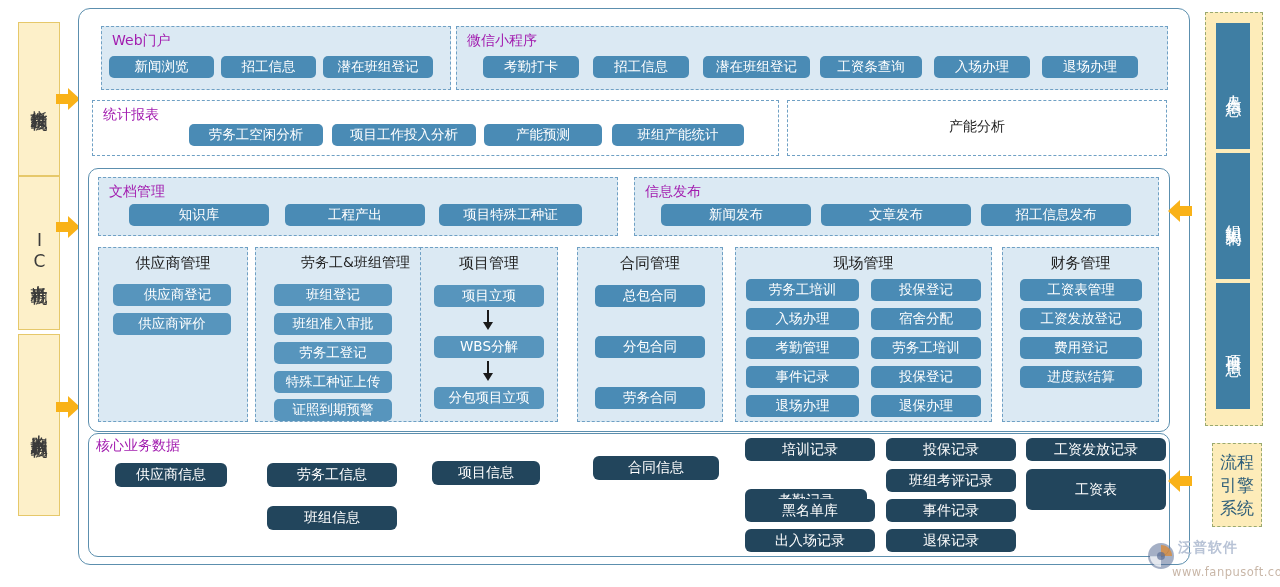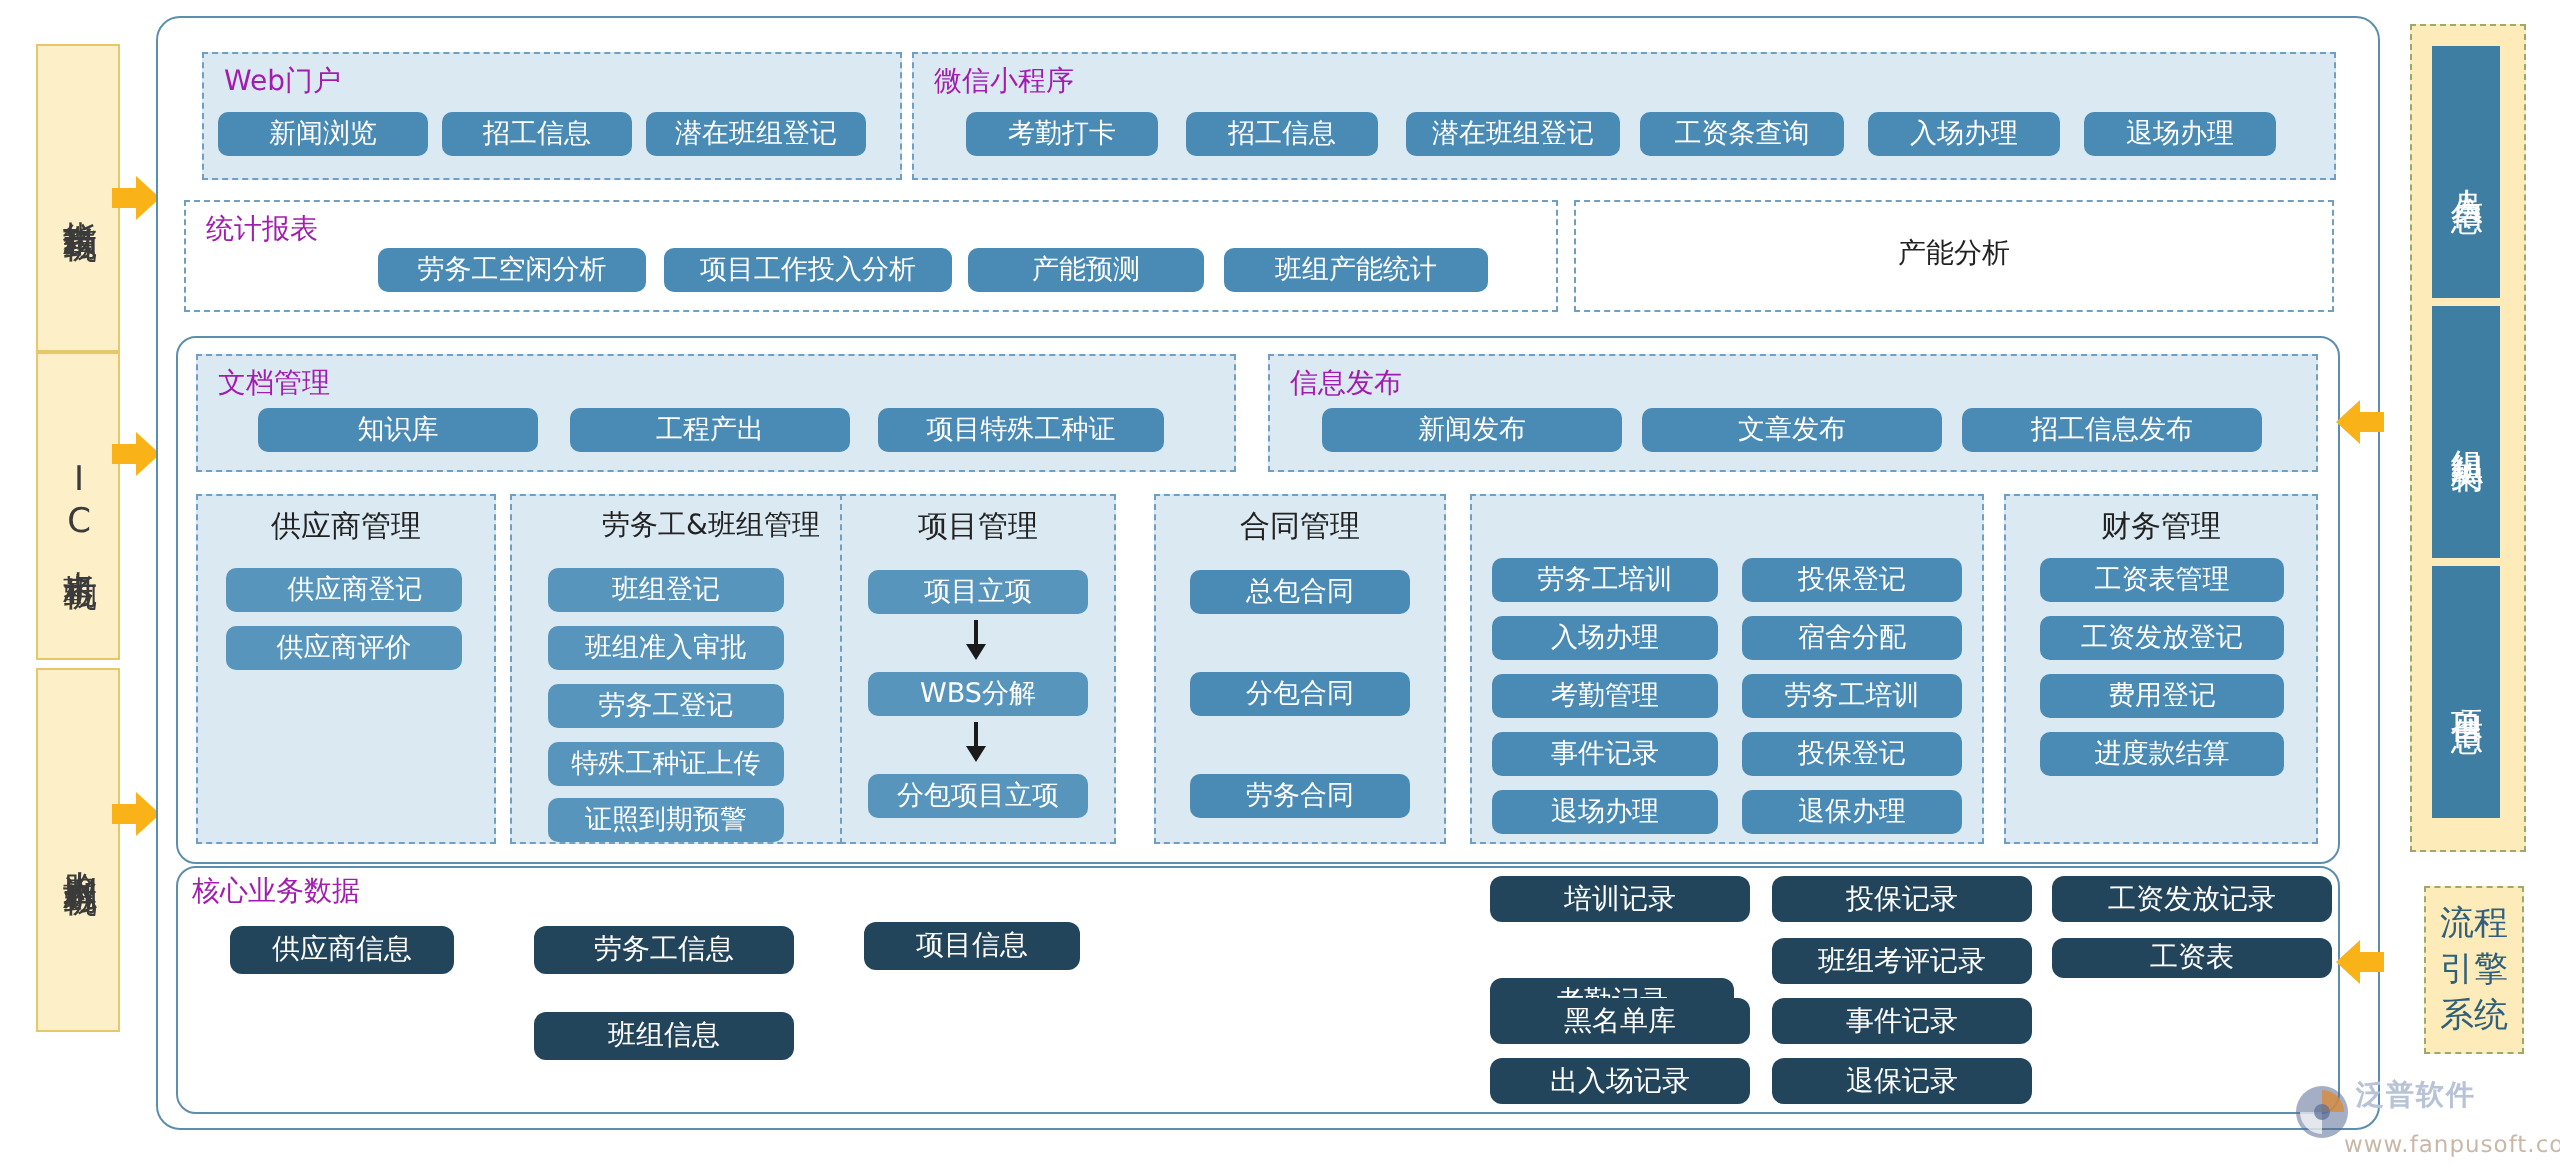--- a/index.html
+++ b/index.html
@@ -223,20 +223,21 @@
   </div>
 
   <div class="dsec" style="left:577px;top:247px;width:144px;height:173px;">
     <div class="sec-title-c">合同管理</div>
     <div class="pill" style="left:17px;top:37px;width:110px;height:22px;">总包合同</div>
     <div class="pill" style="left:17px;top:88px;width:110px;height:22px;">分包合同</div>
     <div class="pill" style="left:17px;top:139px;width:110px;height:22px;">劳务合同</div>
   </div>
 
   <div class="dsec" style="left:735px;top:247px;width:255px;height:173px;">
+    <div class="sec-title-c">现场管理</div>
     <div class="pill" style="left:10px;top:31px;width:113px;height:22px;">劳务工培训</div>
     <div class="pill" style="left:135px;top:31px;width:110px;height:22px;">投保登记</div>
     <div class="pill" style="left:10px;top:60px;width:113px;height:22px;">入场办理</div>
     <div class="pill" style="left:135px;top:60px;width:110px;height:22px;">宿舍分配</div>
     <div class="pill" style="left:10px;top:89px;width:113px;height:22px;">考勤管理</div>
     <div class="pill" style="left:135px;top:89px;width:110px;height:22px;">劳务工培训</div>
     <div class="pill" style="left:10px;top:118px;width:113px;height:22px;">事件记录</div>
     <div class="pill" style="left:135px;top:118px;width:110px;height:22px;">投保登记</div>
     <div class="pill" style="left:10px;top:147px;width:113px;height:22px;">退场办理</div>
     <div class="pill" style="left:135px;top:147px;width:110px;height:22px;">退保办理</div>
@@ -249,29 +250,30 @@
     <div class="pill" style="left:17px;top:89px;width:122px;height:22px;">费用登记</div>
     <div class="pill" style="left:17px;top:118px;width:122px;height:22px;">进度款结算</div>
   </div>
 
   <div class="inner-frame" style="left:88px;top:433px;width:1080px;height:122px;"></div>
   <div class="sec-title" style="left:96px;top:437px;font-size:14px;">核心业务数据</div>
 
   <div class="pill dark" style="left:115px;top:463px;width:112px;height:24px;">供应商信息</div>
   <div class="pill dark" style="left:267px;top:463px;width:130px;height:24px;">劳务工信息</div>
   <div class="pill dark" style="left:432px;top:461px;width:108px;height:24px;">项目信息</div>
+  <div class="pill dark" style="left:593px;top:456px;width:126px;height:24px;">合同信息</div>
   <div class="pill dark" style="left:267px;top:506px;width:130px;height:24px;">班组信息</div>
 
   <div class="pill dark" style="left:745px;top:438px;width:130px;height:23px;">培训记录</div>
   <div class="pill dark" style="left:886px;top:438px;width:130px;height:23px;">投保记录</div>
   <div class="pill dark" style="left:1026px;top:438px;width:140px;height:23px;">工资发放记录</div>
 
   <div class="pill dark" style="left:745px;top:489px;width:122px;height:23px;">考勤记录</div>
   <div class="pill dark" style="left:886px;top:469px;width:130px;height:23px;">班组考评记录</div>
-  <div class="pill dark" style="left:1026px;top:469px;width:140px;height:20px;">工资表</div>
+  <div class="pill dark" style="left:1026px;top:469px;width:140px;height:41px;">工资表</div>
 
   <div class="pill dark" style="left:745px;top:499px;width:130px;height:23px;">黑名单库</div>
   <div class="pill dark" style="left:886px;top:499px;width:130px;height:23px;">事件记录</div>
 
   <div class="pill dark" style="left:745px;top:529px;width:130px;height:23px;">出入场记录</div>
   <div class="pill dark" style="left:886px;top:529px;width:130px;height:23px;">退保记录</div>
 
   <div class="arrow-l" style="left:1168px;top:200px;">
       <i></i>
       <b></b>

